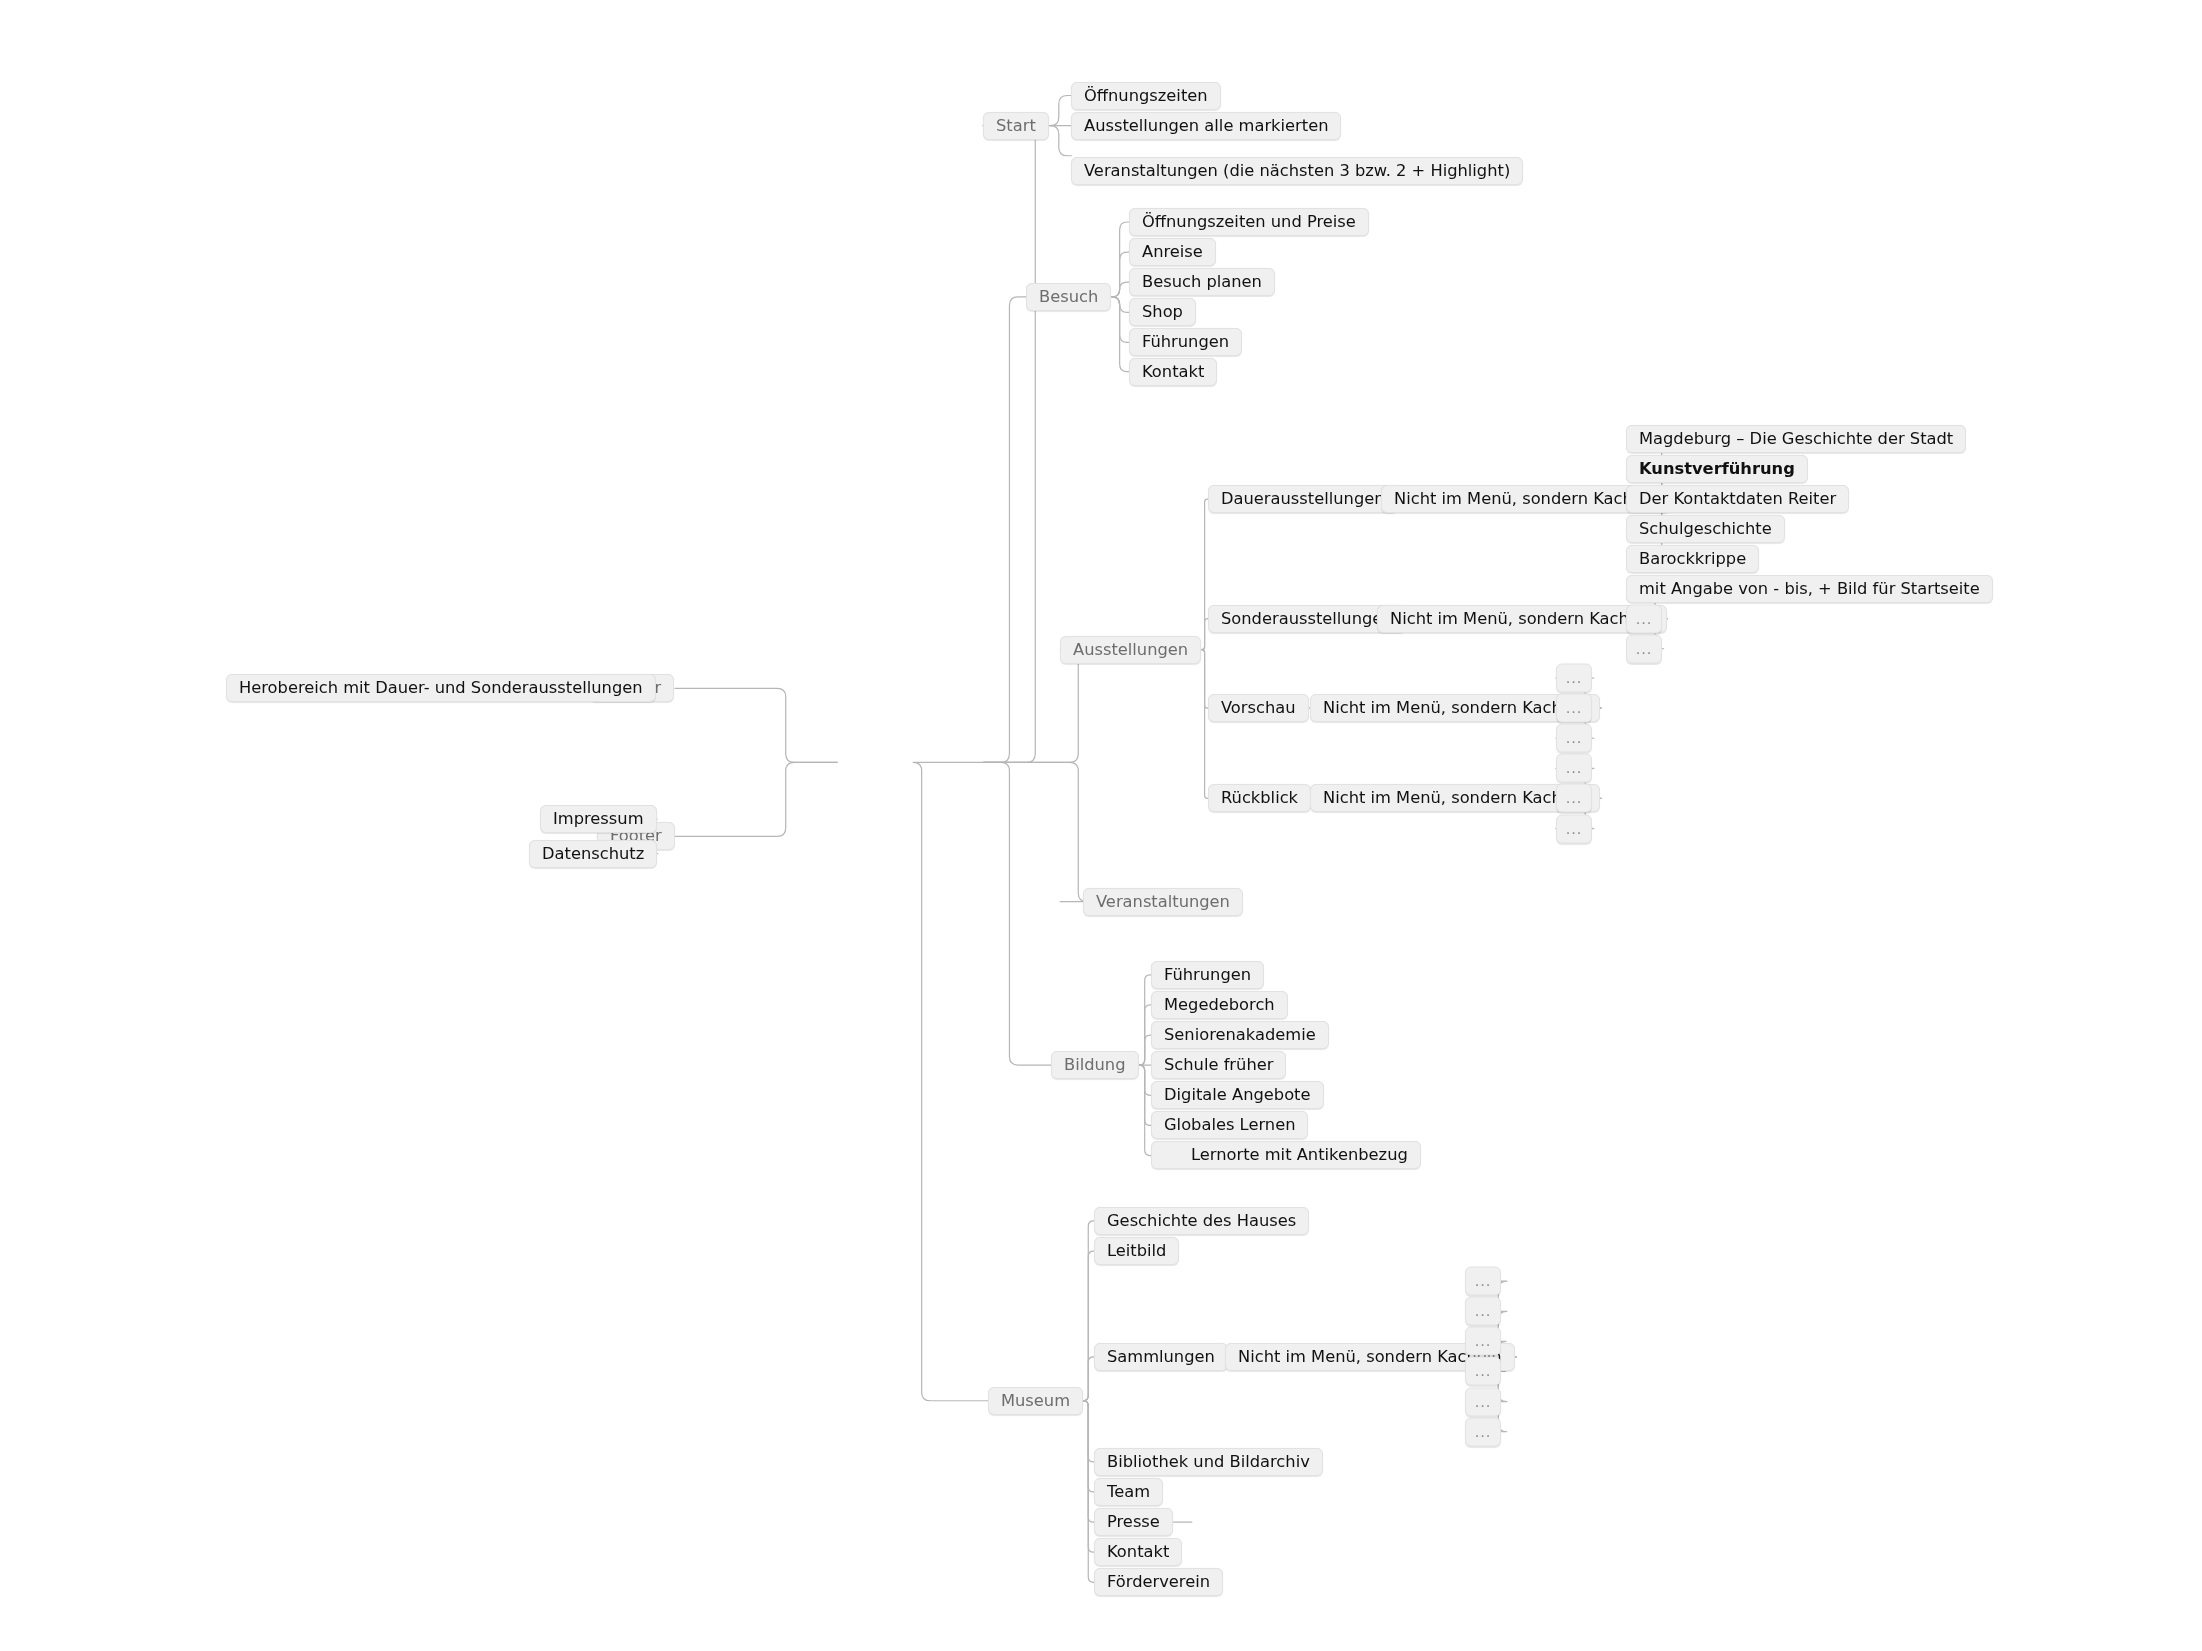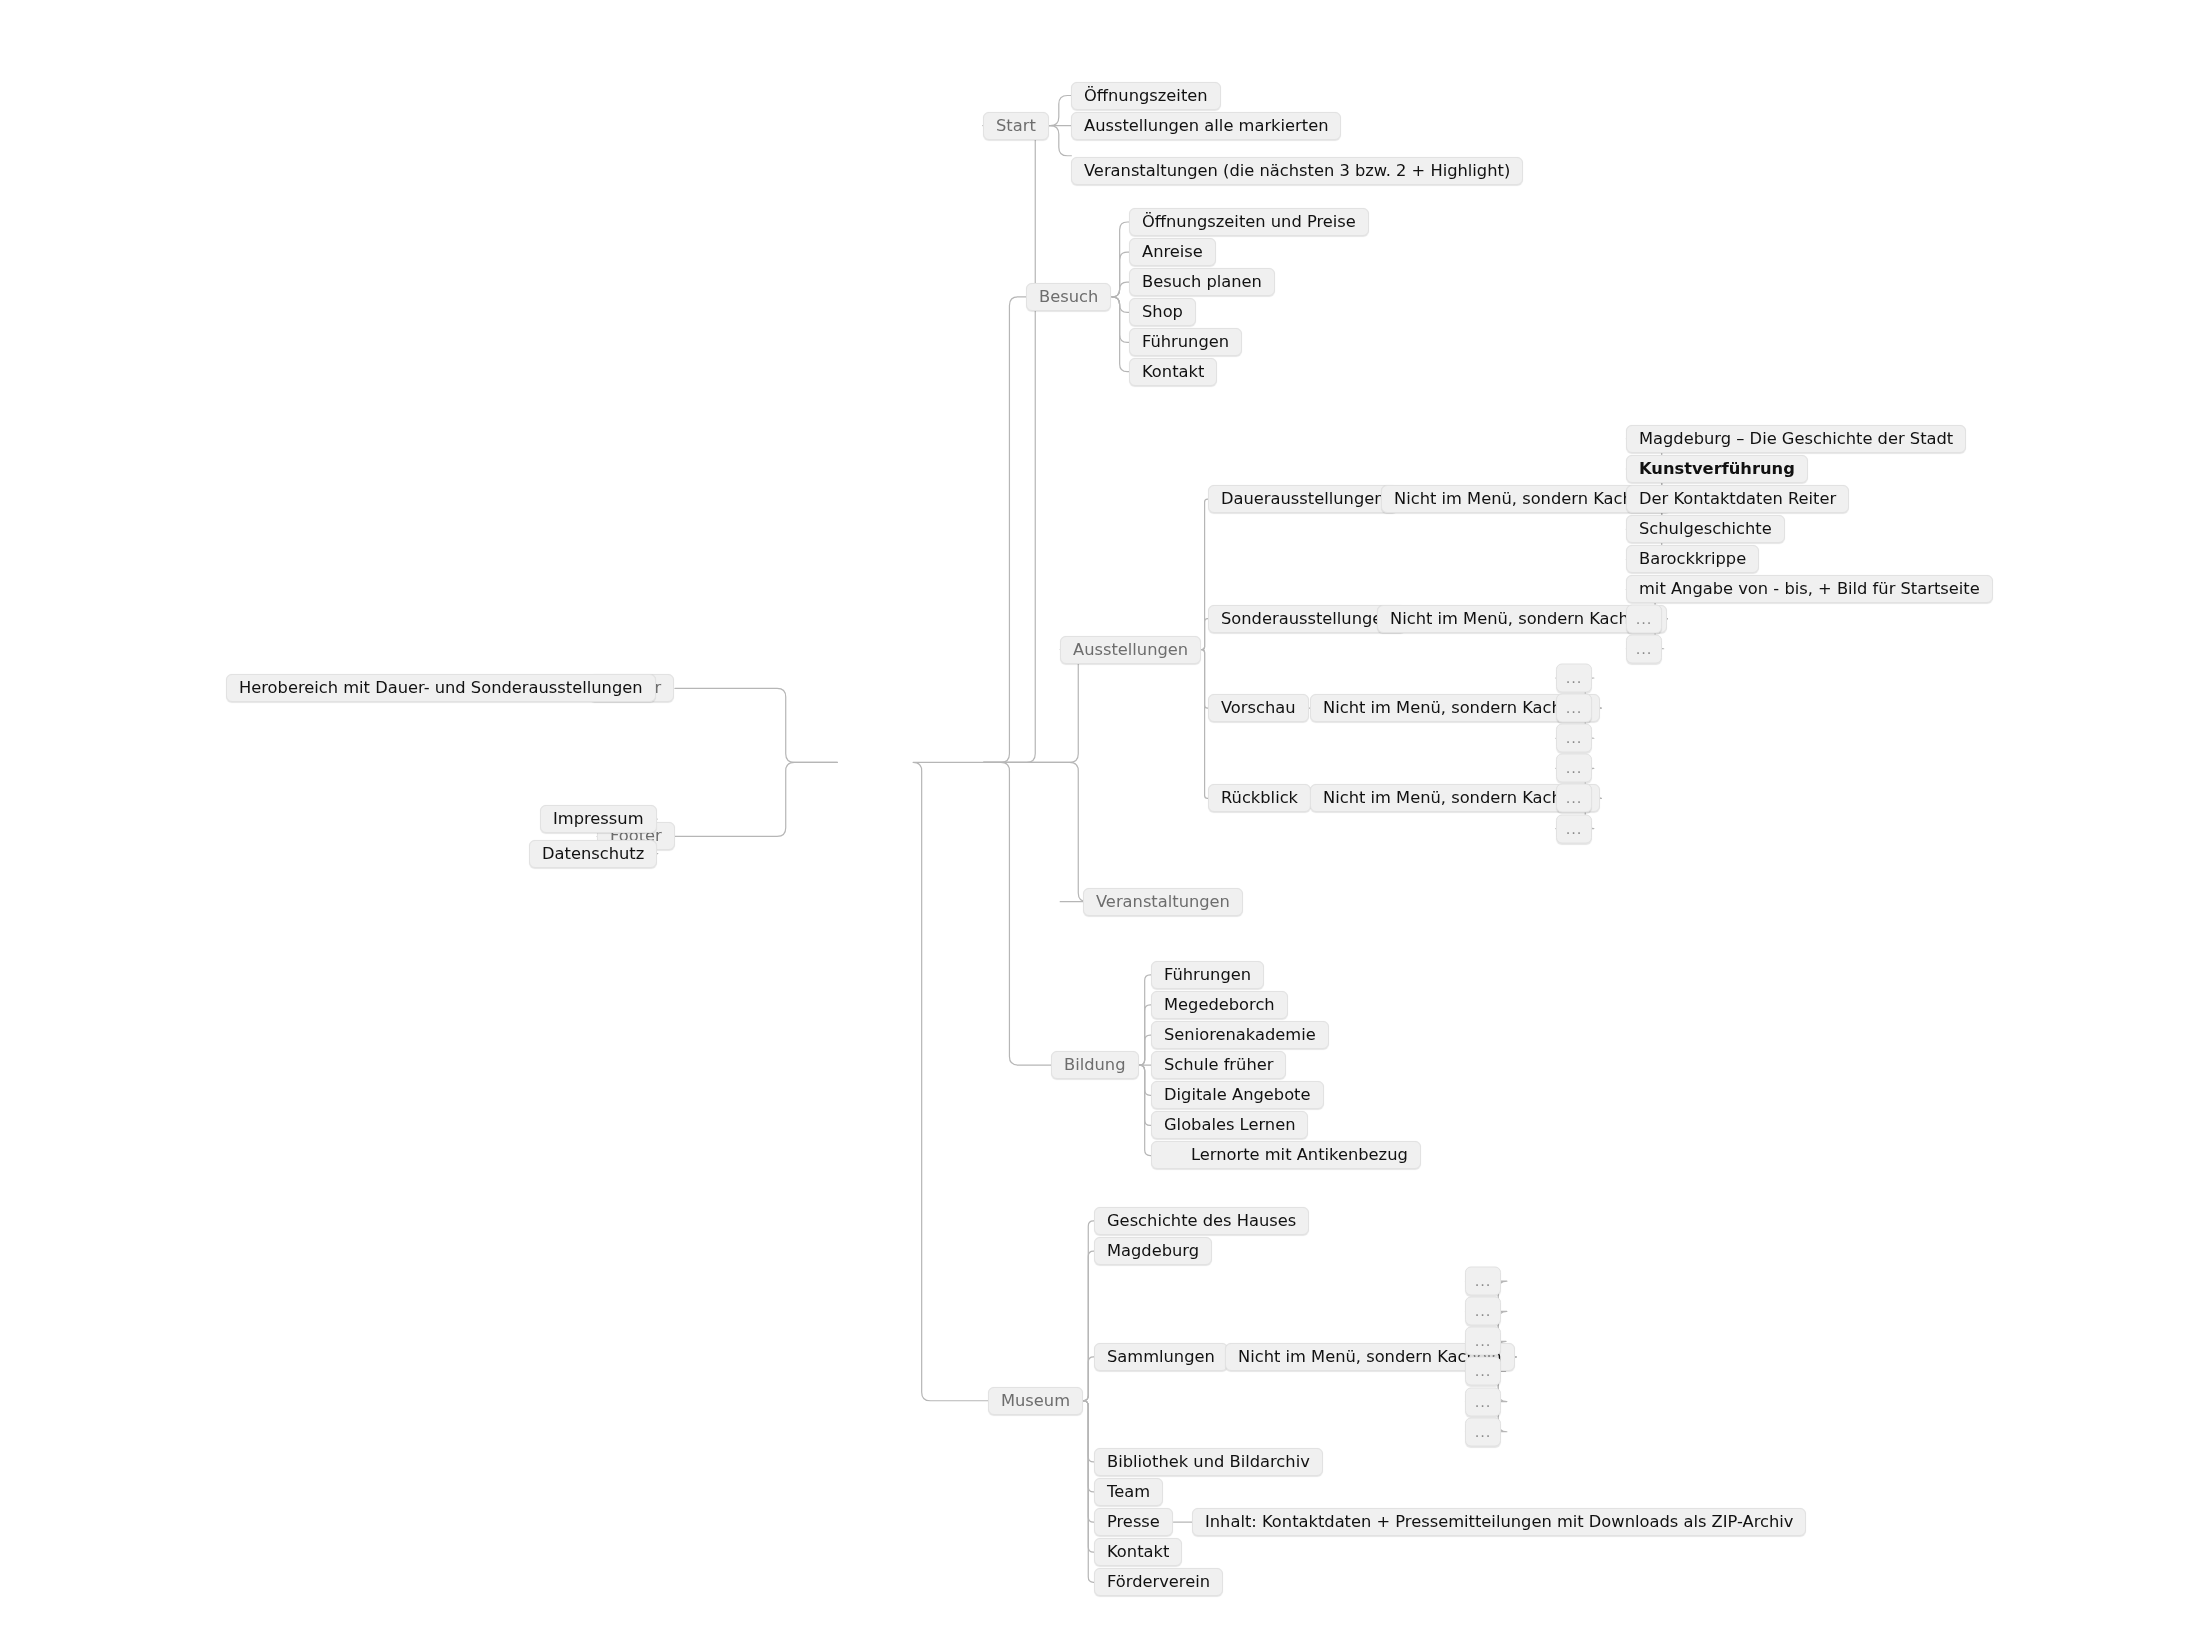--- a/index.html
+++ b/index.html
@@ -251,21 +251,21 @@
     <span>Lernorte mit Antikenbezug</span>
     </div>
 
   <div class="node branch" style="left:988px;top:1401px;">
     <span>Museum</span>
     </div>
   <div class="node" style="left:1094px;top:1221px;">
     <span>Geschichte des Hauses</span>
     </div>
   <div class="node" style="left:1094px;top:1251px;">
-    <span>Magdeburg</span>
+    <span>Leitbild</span>
     </div>
   <div class="node" style="left:1094px;top:1357px;">
     <span>Sammlungen</span>
     </div>
   <div class="node" style="left:1225px;top:1357px;">
     <span>Nicht im Menü, sondern Kacheln</span>
     </div>
   <div class="node dots" style="left:1465px;top:1281px;">
     <span>...</span>
     </div>
@@ -286,23 +286,20 @@
     </div>
   <div class="node" style="left:1094px;top:1462px;">
     <span>Bibliothek und Bildarchiv</span>
     </div>
   <div class="node" style="left:1094px;top:1492px;">
     <span>Team</span>
     </div>
   <div class="node" style="left:1094px;top:1522px;">
     <span>Presse</span>
     </div>
-  <div class="node" style="left:1192px;top:1522px;">
-    <span>Inhalt: Kontaktdaten + Pressemitteilungen mit Downloads als ZIP-Archiv</span>
-    </div>
   <div class="node" style="left:1094px;top:1552px;">
     <span>Kontakt</span>
     </div>
   <div class="node" style="left:1094px;top:1582px;">
     <span>Förderverein</span>
     </div>
 
   <div class="node branch rt" style="left: 589px; top: 688px;">
     <span>Header</span>
     </div>

